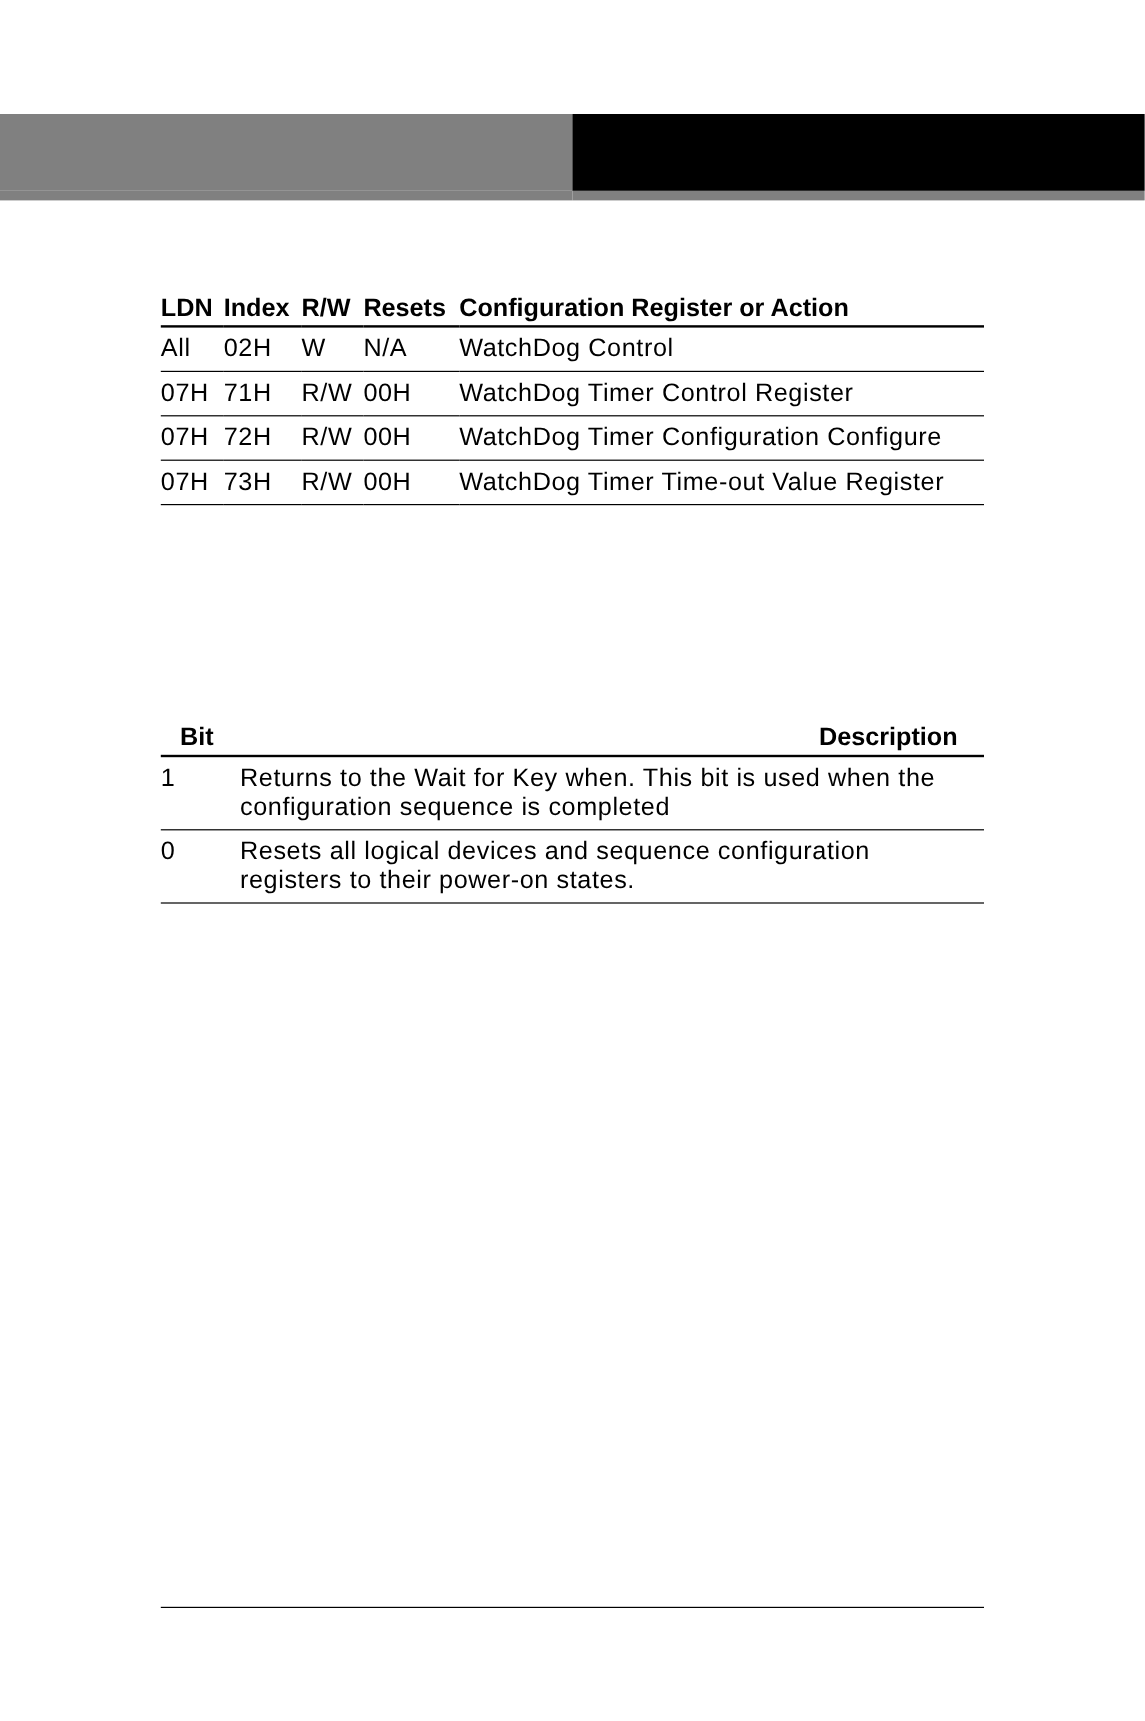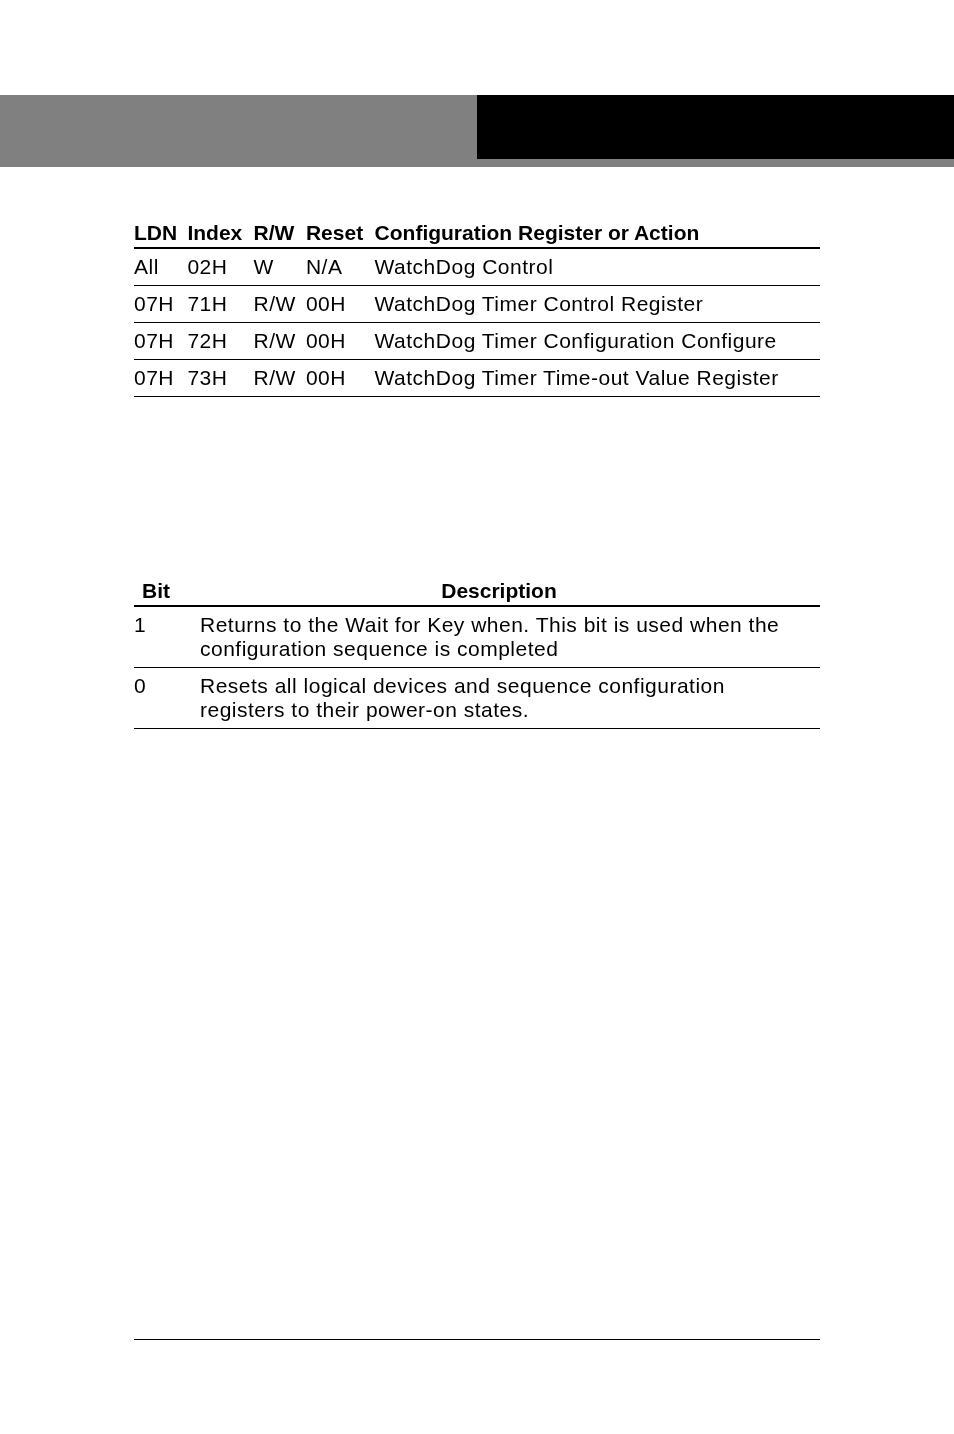--- a/index.html
+++ b/index.html
@@ -42,20 +42,21 @@
     .header-sub-left {
       flex: 1;
       background: #808080;
     }
     .header-sub-right {
       flex: 1;
       background: #808080;
     }
     .content {
       padding: 52px 134px 0 134px;
+      margin-top: 24px;
     }
     .table1 {
       width: 100%;
       border-collapse: collapse;
       font-size: 21px;
     }
     .table1 thead th {
       text-align: left;
       font-weight: bold;
       padding: 2px 6px 2px 0;
@@ -70,21 +71,21 @@
     .nowrap {
       white-space: nowrap;
     }
     .table2 {
       width: 100%;
       border-collapse: collapse;
       font-size: 21px;
       margin-top: 180px;
     }
     .table2 thead th {
-      text-align: center;
+      text-align: right;
       font-weight: bold;
       padding: 2px 22px 2px 0;
       border-bottom: 2px solid #000;
     }
     .table2 tbody td {
       padding: 6px 6px 6px 0;
       border-bottom: 1.5px solid #000;
       vertical-align: top;
       letter-spacing: 0.5px;
     }
@@ -112,21 +113,21 @@
 </div>
 
 <div class="content">
 
   <table class="table1">
     <thead>
       <tr>
         <th class="nowrap">LDN</th>
         <th class="nowrap">Index</th>
         <th class="nowrap">R/W</th>
-        <th class="nowrap">Reset</th>
+        <th class="nowrap">Resets</th>
         <th>Configuration Register or Action</th>
       </tr>
     </thead>
     <tbody>
       <tr>
         <td class="nowrap">All</td>
         <td class="nowrap">02H</td>
         <td class="nowrap">W</td>
         <td class="nowrap">N/A</td>
         <td>WatchDog Control</td>

